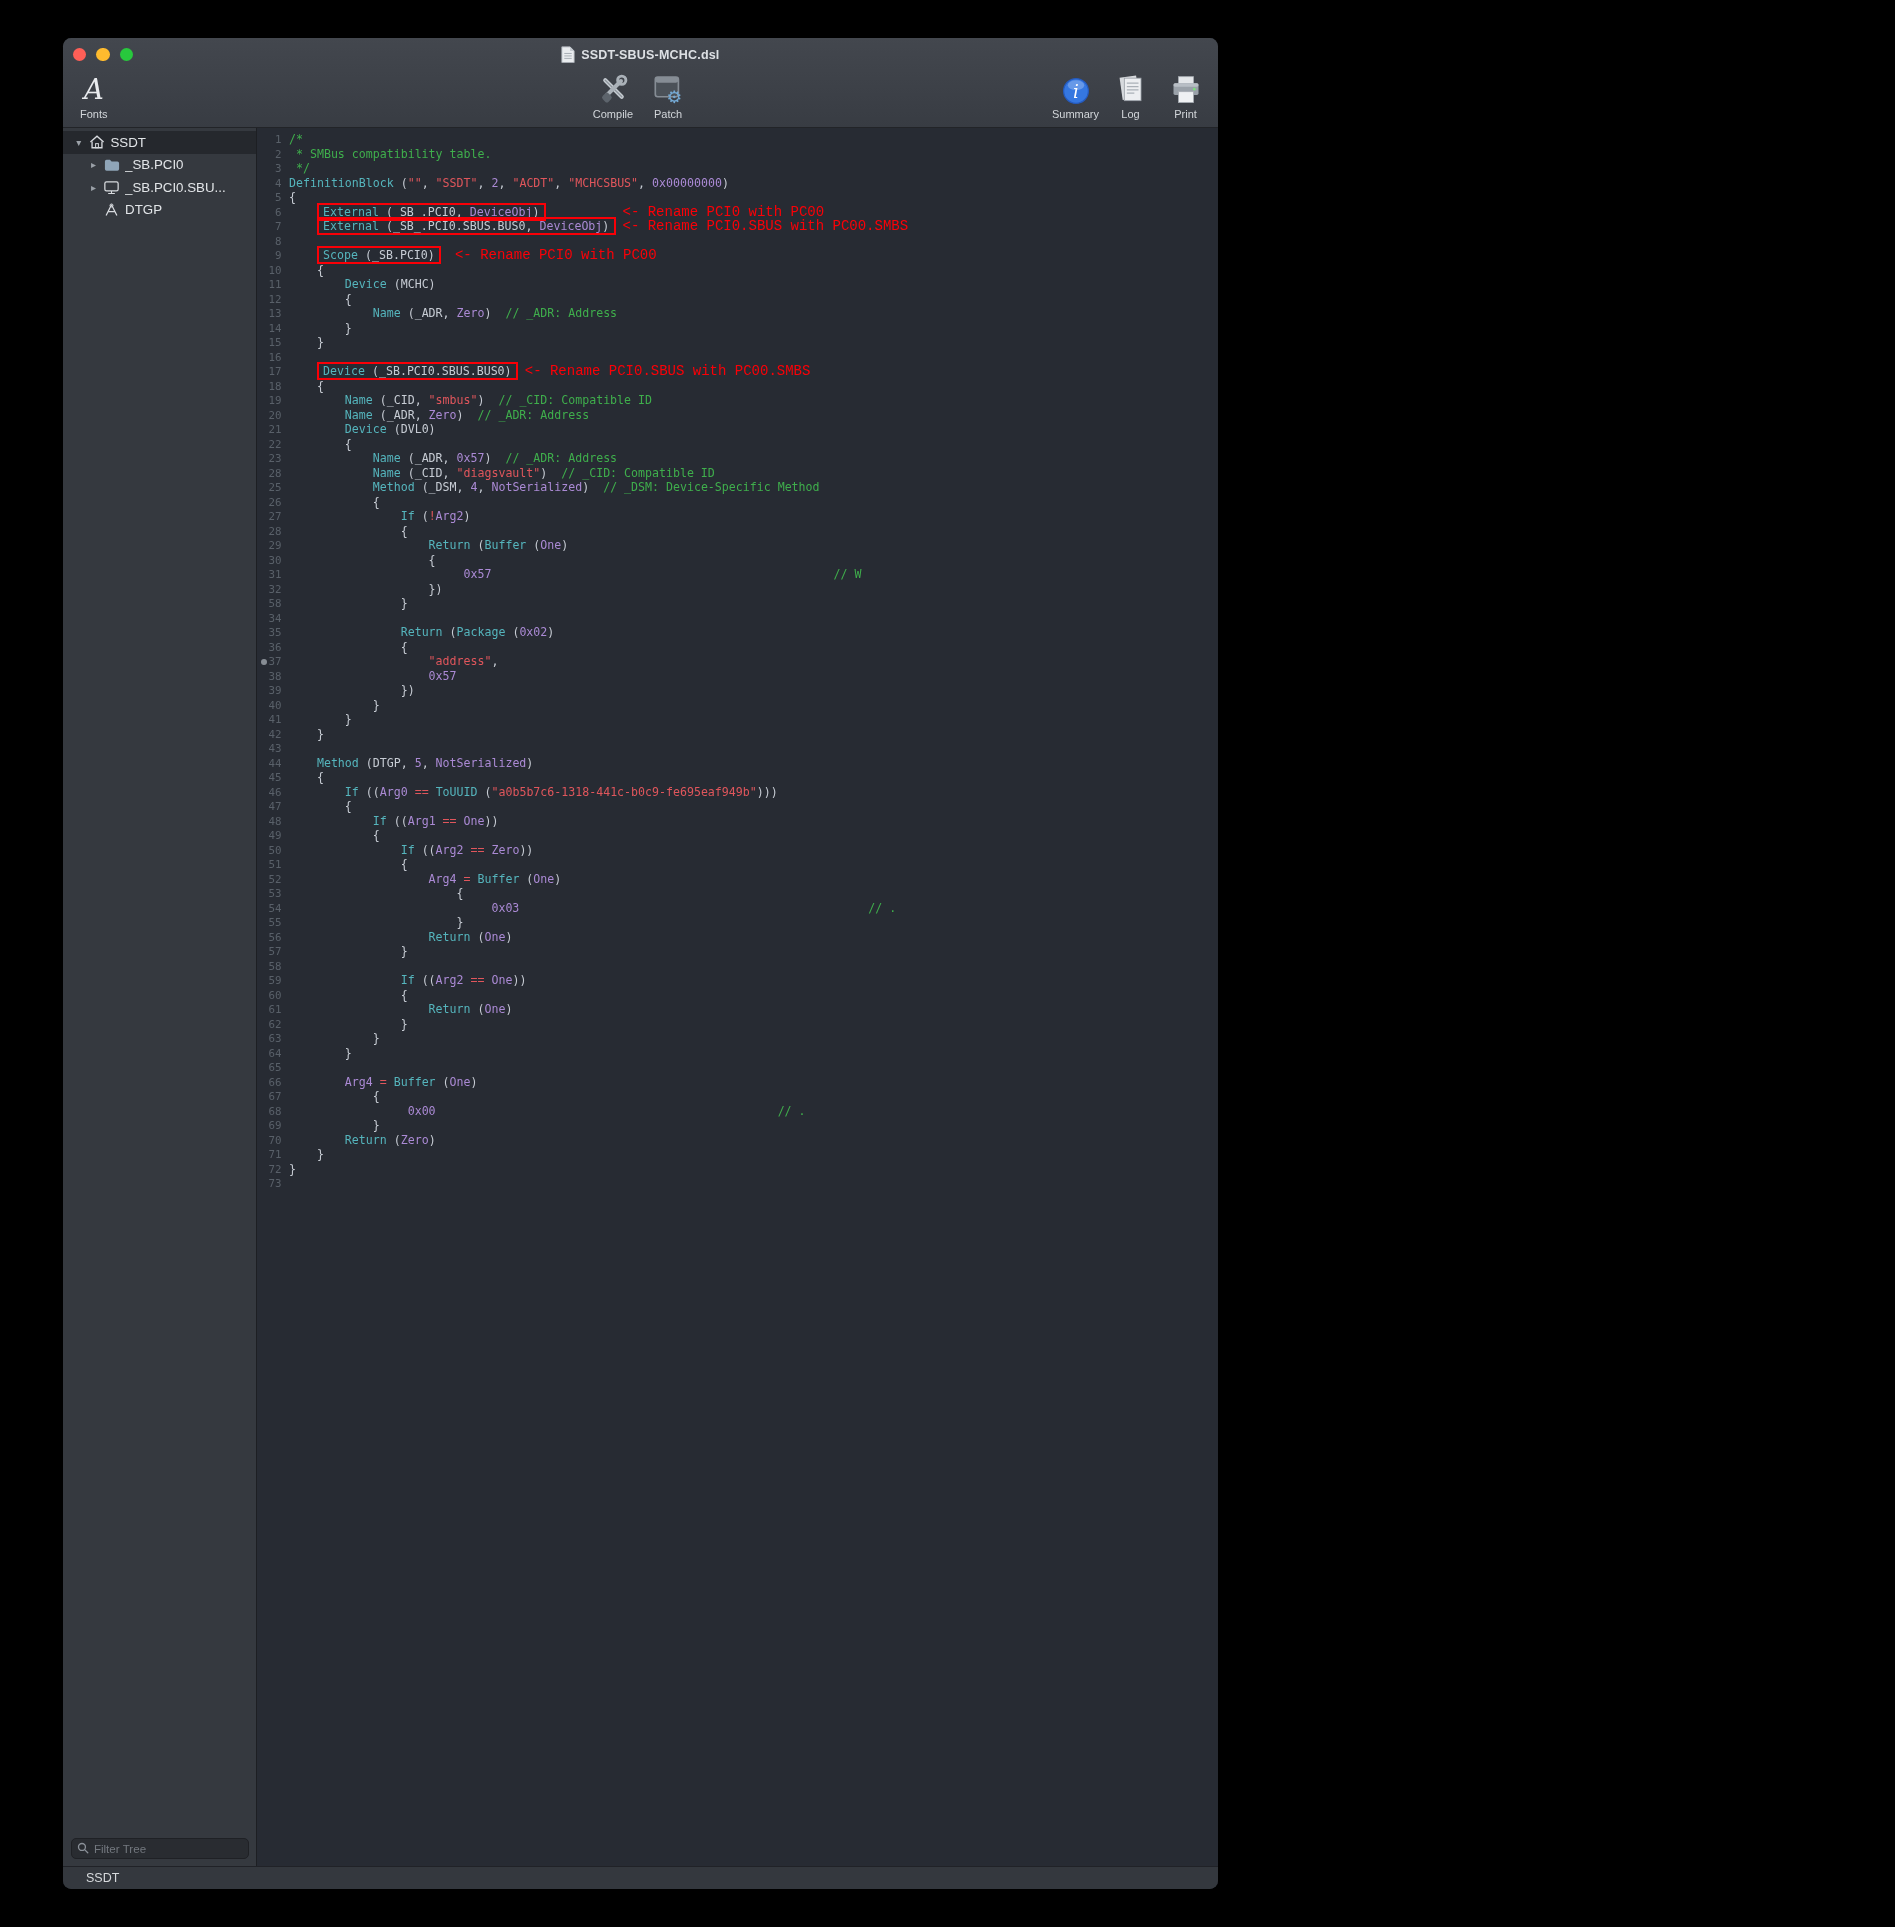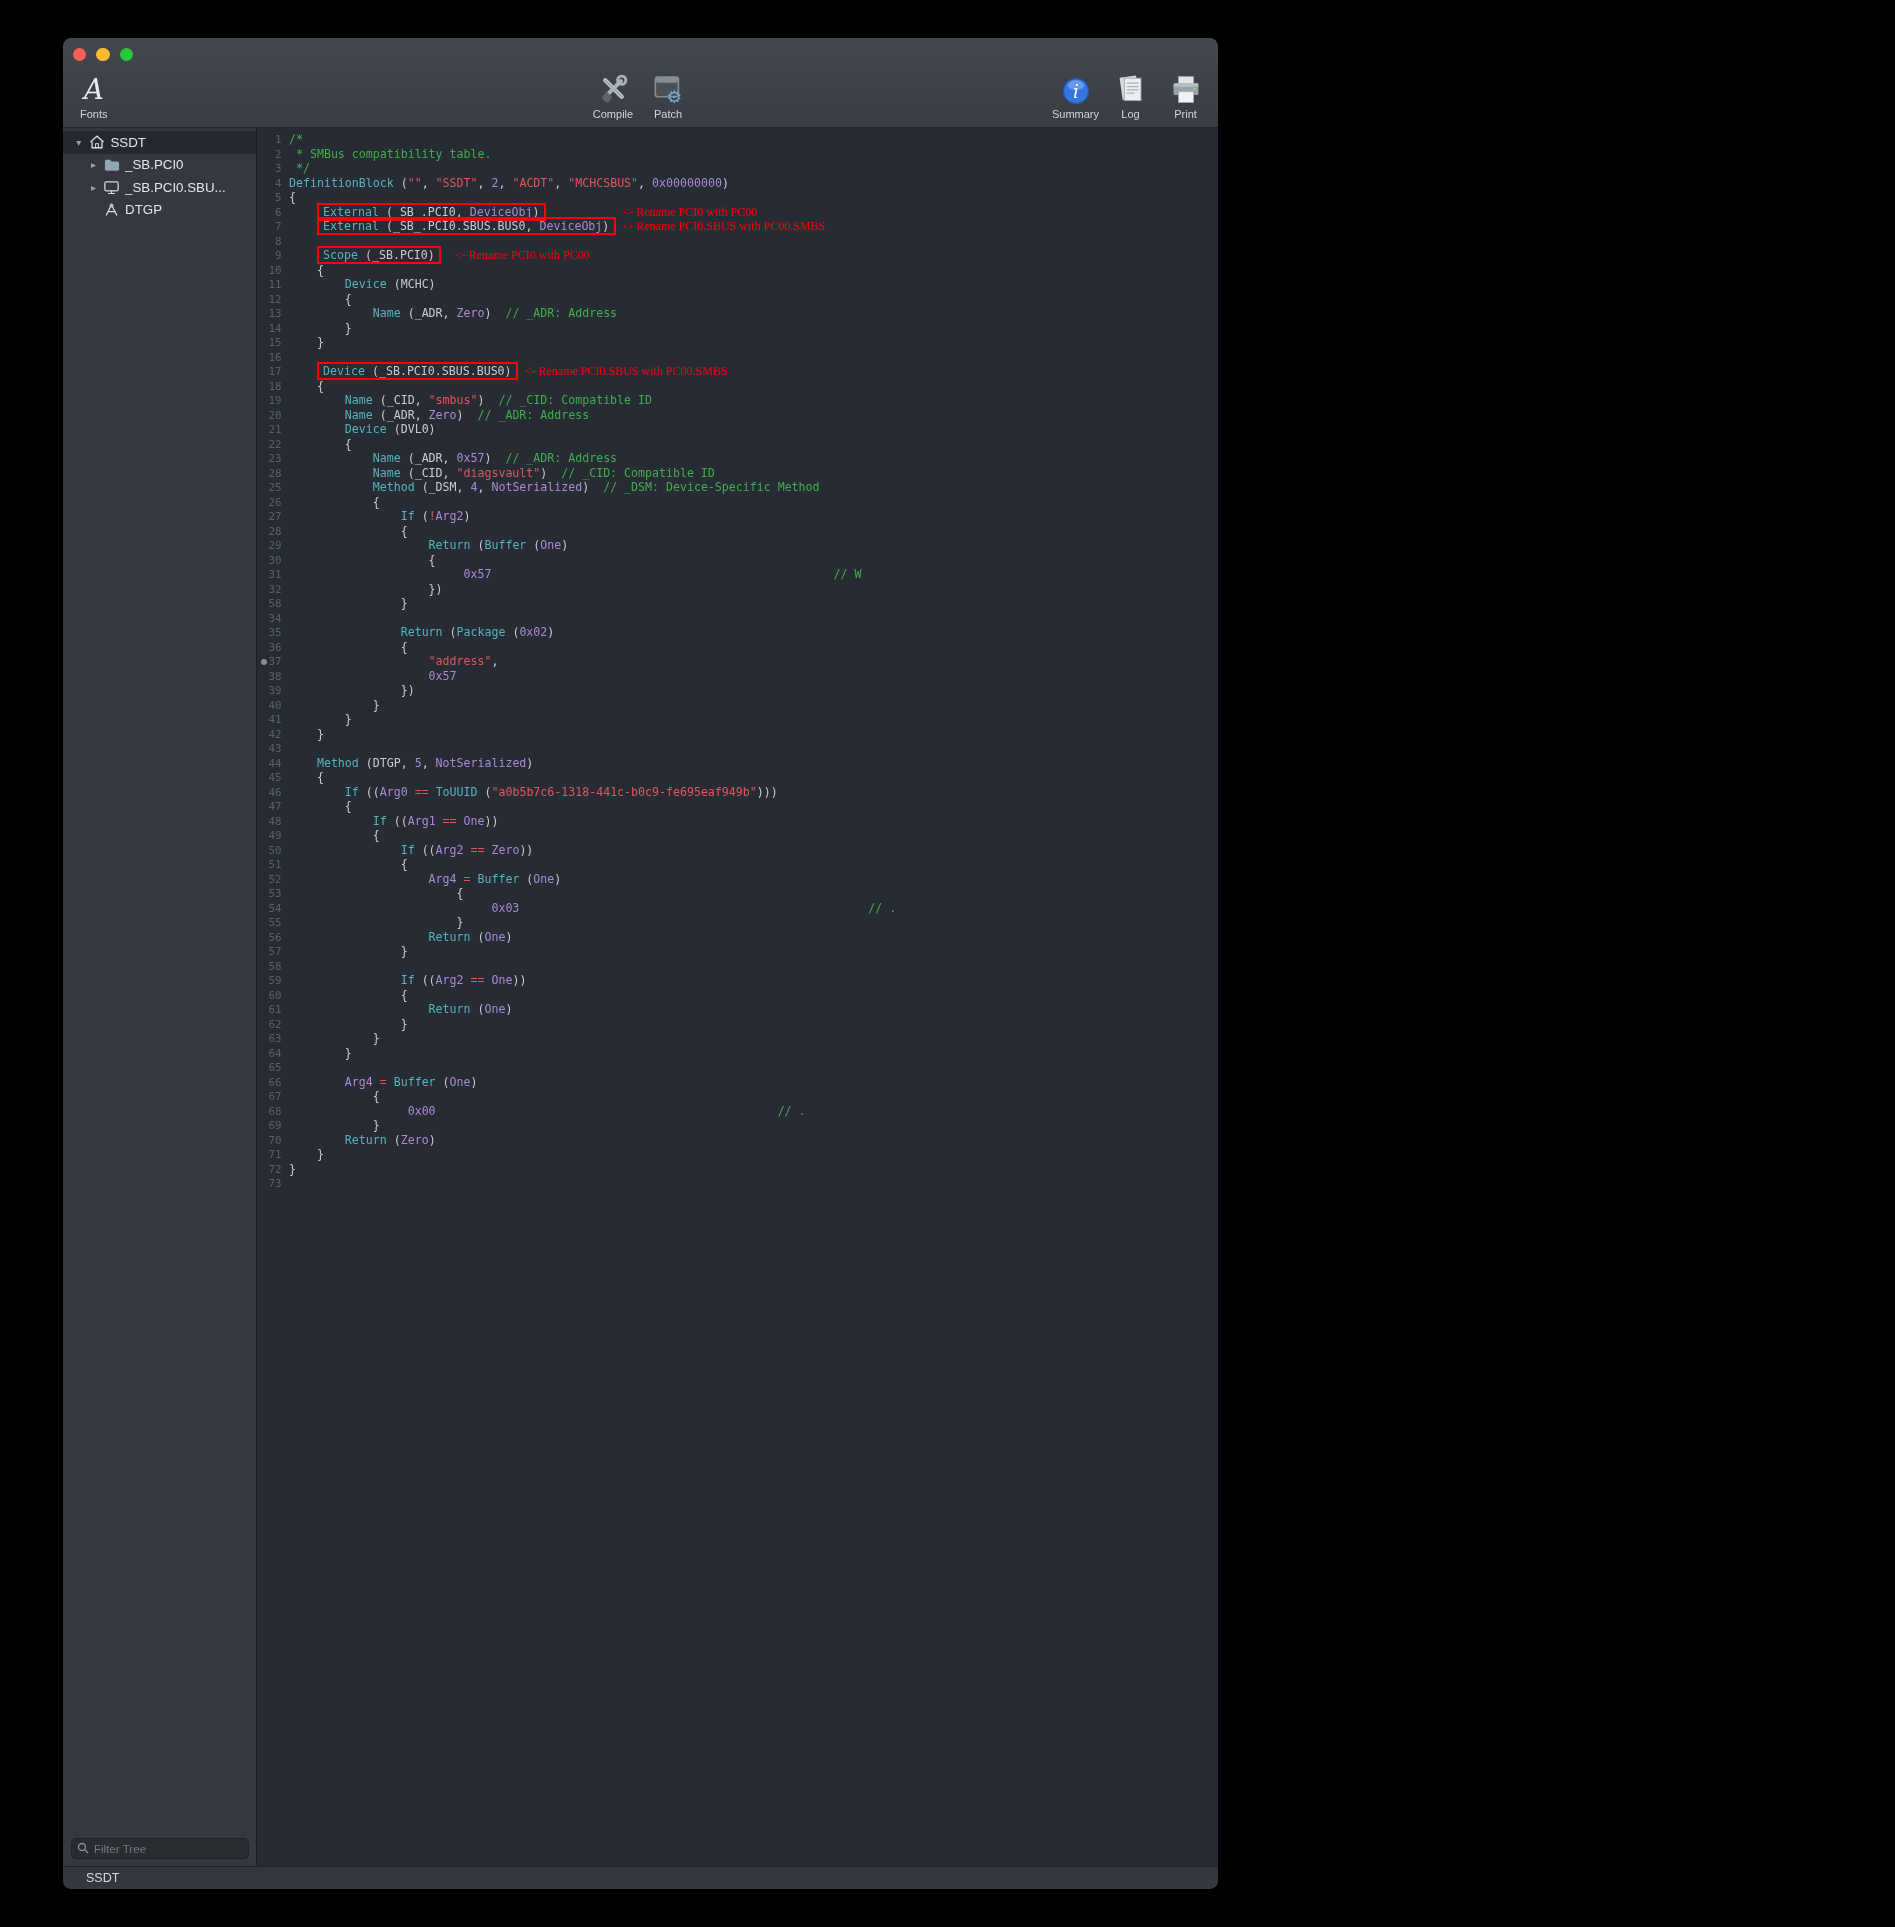--- a/index.html
+++ b/index.html
@@ -59,39 +59,53 @@
   .ln { display:inline-block; width:32px; text-align:right; padding-right:7.5px;
         color:#596069; font-size:10.8px; }
   .code-line.dot::before { content:""; position:absolute; left:4.2px; top:5px; width:5.8px; height:5.8px;
                            border-radius:50%; background:#878d94; }
   .tk-c { color:#3fae4c; }
   .tk-k { color:#55b5bd; }
   .tk-t { color:#ab8ad5; }
   .tk-s { color:#e0565c; }
   .tk-o { color:#e0565c; }
   .tk-p { color:#c7ccd4; }
-  .tk-a { font-family:Liberation Serif, serif; font-size:12px; color:#fb0007; }
+  .tk-a { font-family:Liberation Mono, monospace; font-size:14px; color:#fb0007; }
   .red-box { border:2.5px solid #fa0007; padding:0 4.2px;text-align:right; }
 
   
   .statusbar { height:23px; flex:0 0 auto; background:#34383e; border-top:0.8px solid #202227;
                display:flex; align-items:center; padding-left:23px; font-size:12.5px; color:#d6d9dc; }
 </style>
 </head>
 <body>
 
 <div class="window">
 
   <div class="titlebar">
     <div class="traffic">
       <span class="light close"></span>
       <span class="light min"></span>
       <span class="light zoom"></span>
     </div>
 
+    <div class="title-row">
+      <span style="display:flex;">
+        <svg width="14" height="17.4" viewBox="0 0 17 21">
+          <path d="M1 1 h10 l5 5 v14 h-15 z" fill="#e9ecef" stroke="#a9afb6" stroke-width="1"></path>
+          <path d="M11 1 l5 5 h-5 z" fill="#c6cbd1"></path>
+          <g stroke="#9aa1a8" stroke-width="1">
+            <line x1="4" y1="9" x2="13" y2="9"></line>
+              <line x1="4" y1="12" x2="13" y2="12"></line>
+              <line x1="4" y1="15" x2="13" y2="15"></line>
+          </g>
+        </svg>
+      </span>
+      <span class="window-title">SSDT-SBUS-MCHC.dsl</span>
+    </div>
 
     <div class="toolbar">
       <div class="tb-group tb-left">
         <div class="tb-item">
           <span class="tb-icon">
               <span class="fonts-glyph">A</span>
             </span>
           <span class="tb-label">Fonts</span>
         </div>
       </div>

